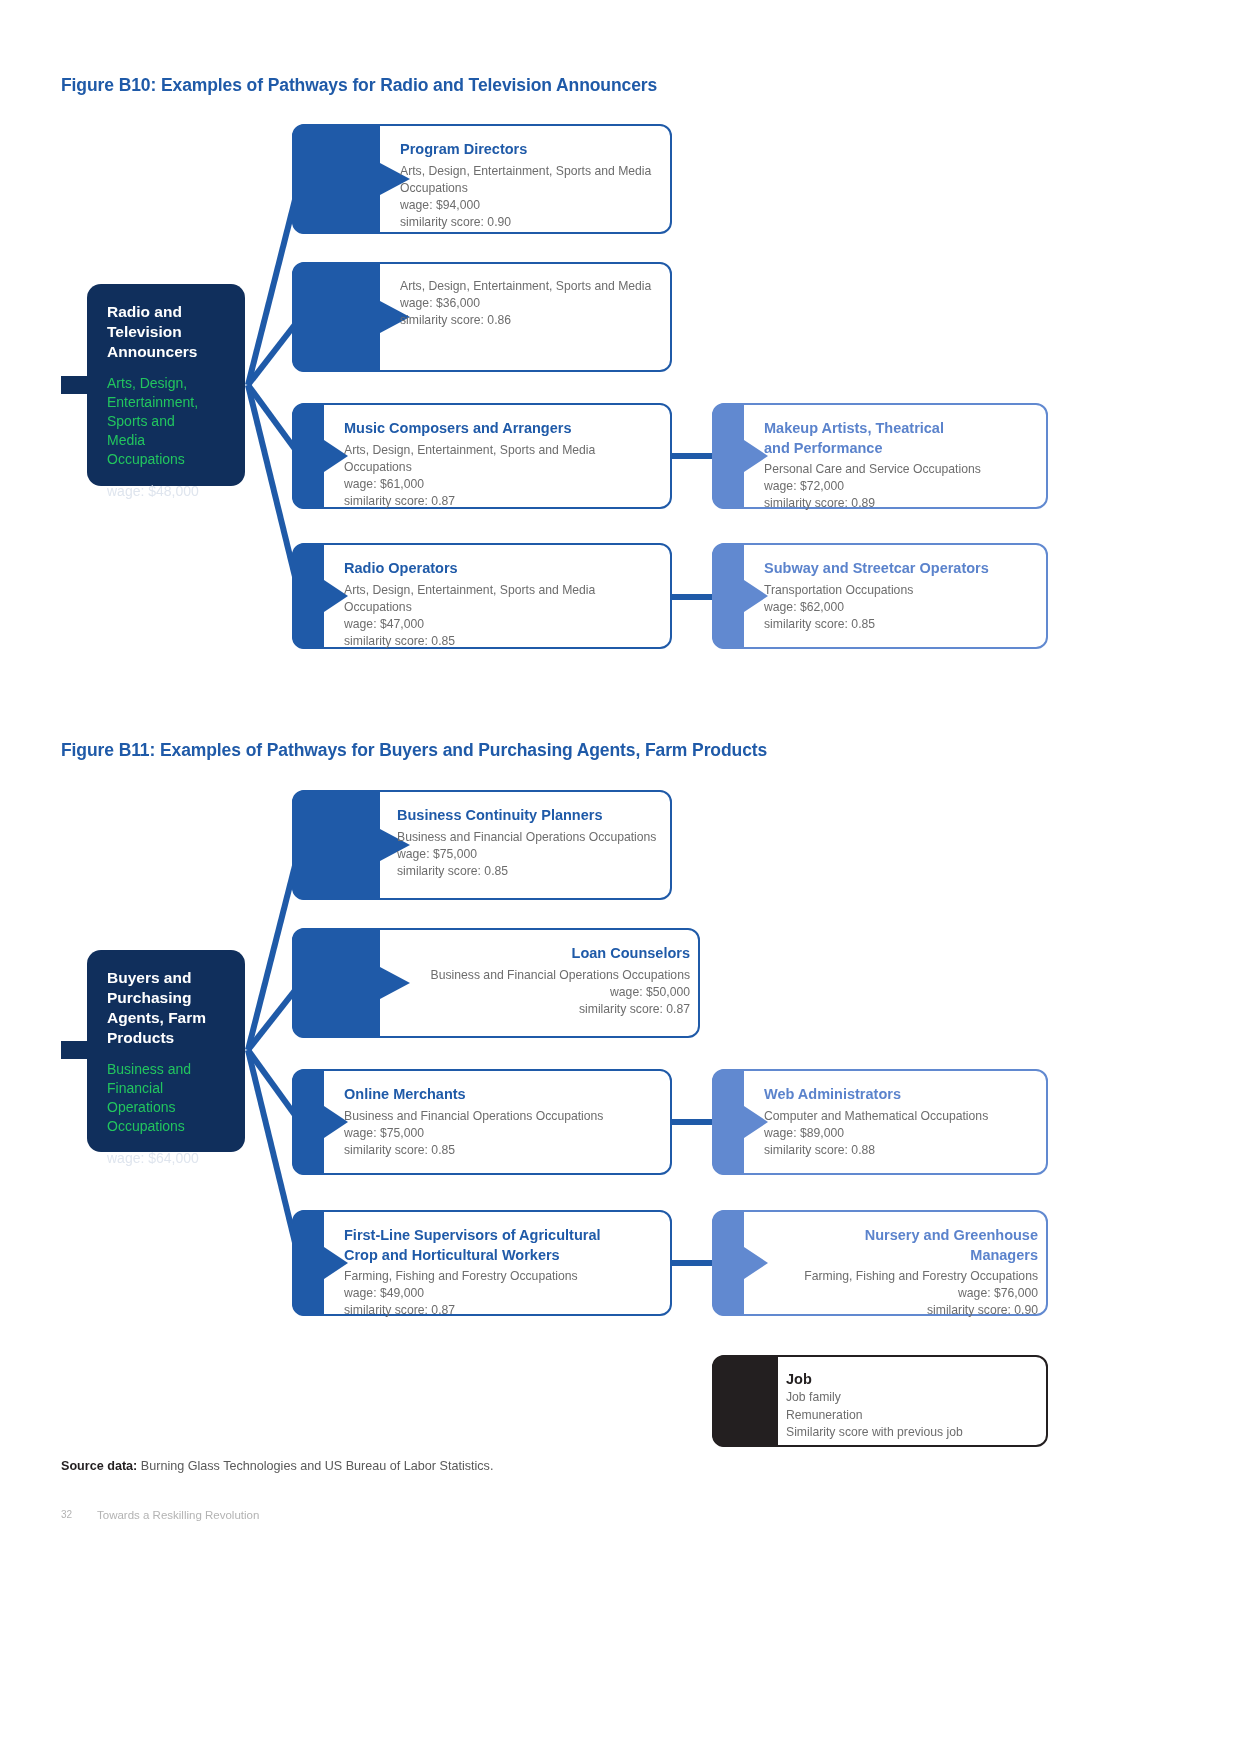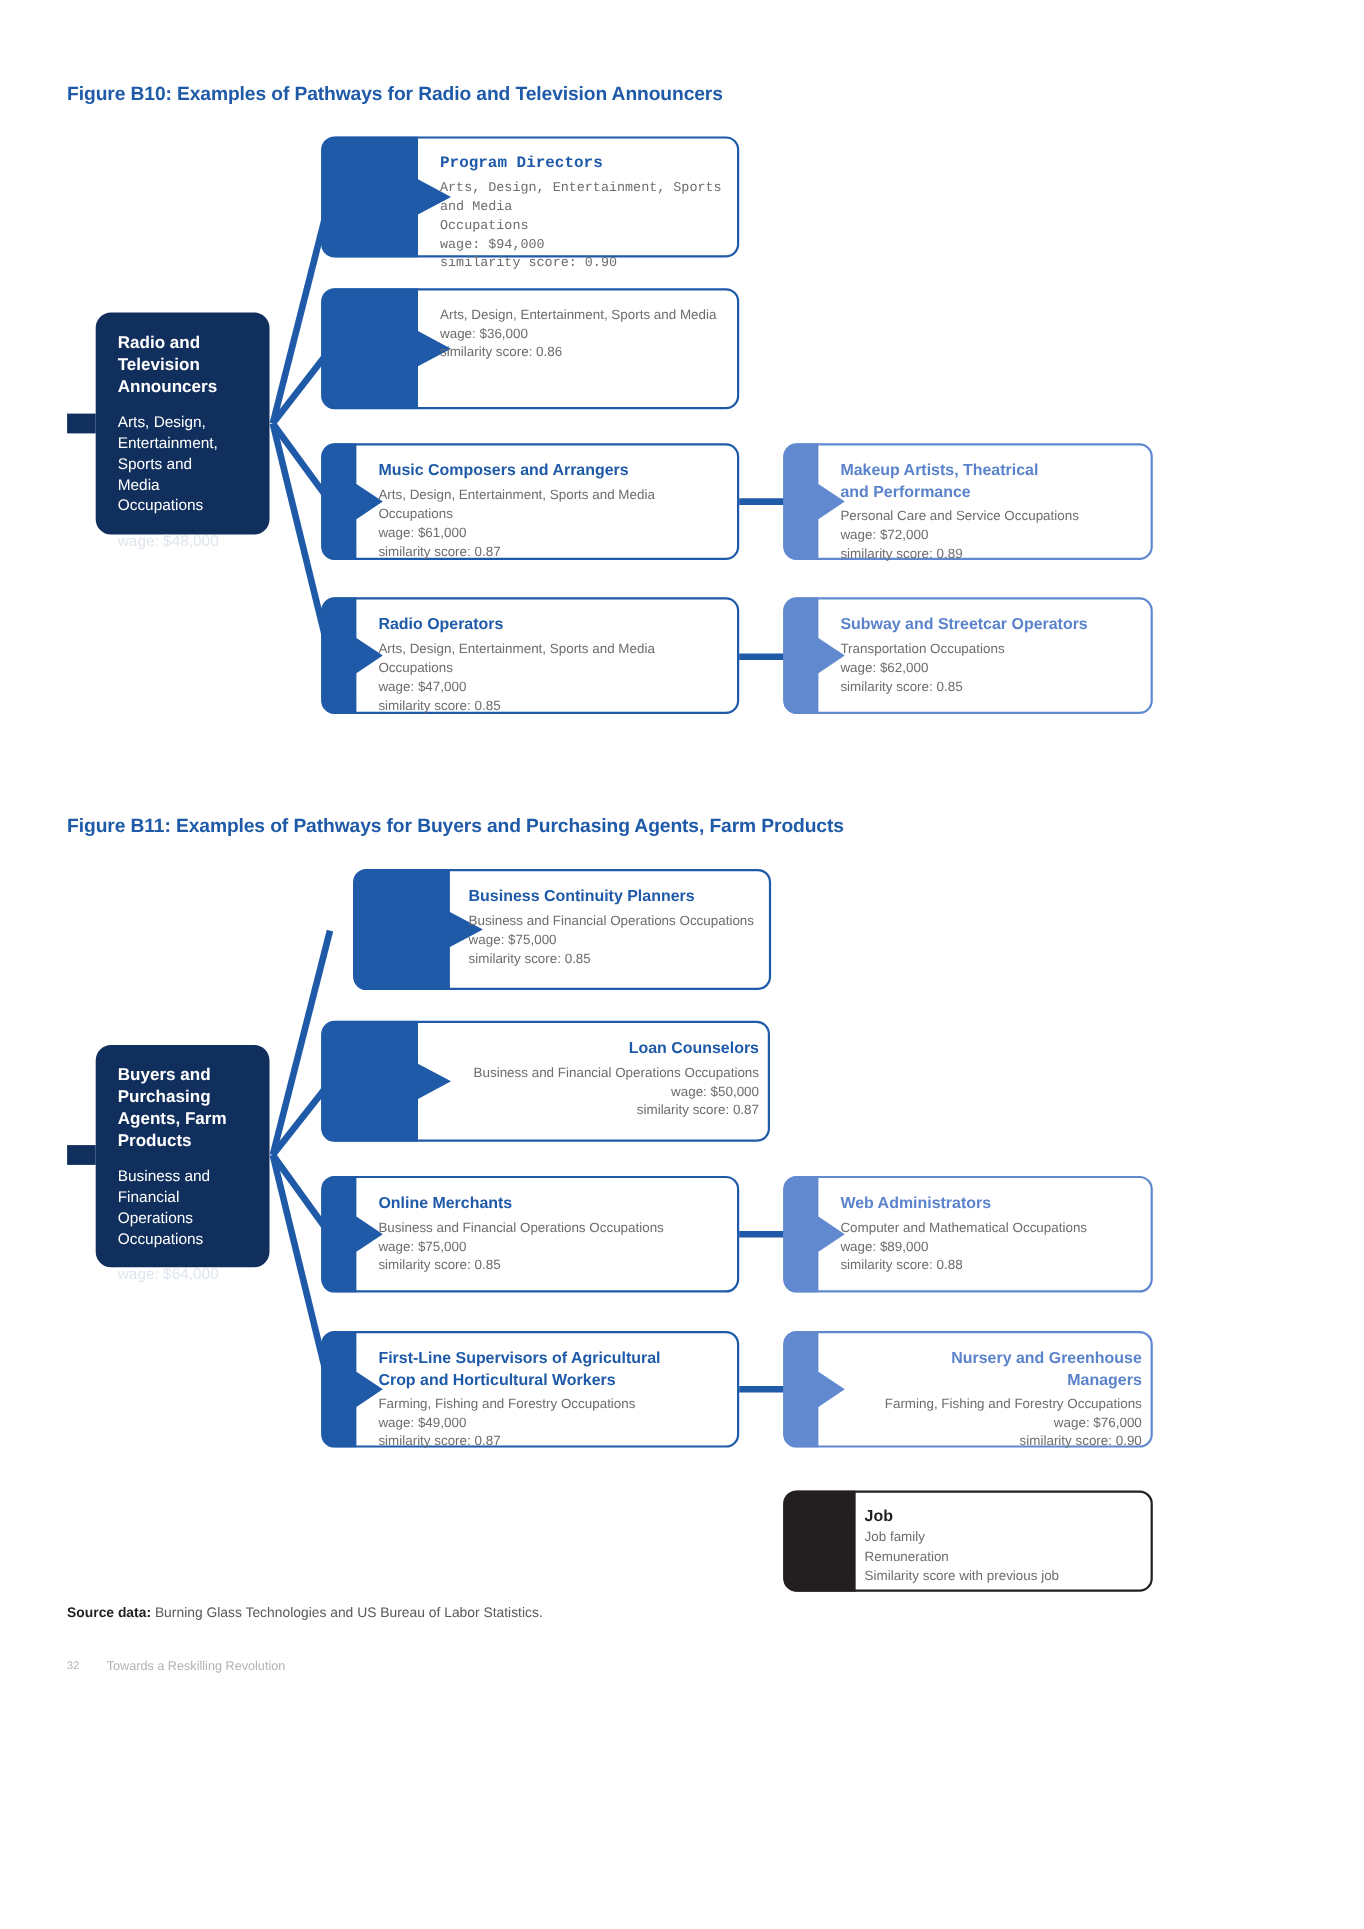--- a/index.html
+++ b/index.html
@@ -24,21 +24,21 @@
   .root-node{
     position:absolute;
     background:#102f5c;border-radius:14px;
     color:#ffffff;box-sizing:border-box;
     padding:18px 36px 16px 20px;
   }
   .root-node .rn-title{
     font-size:15.5px;font-weight:bold;line-height:20px;color:#ffffff;
   }
   .root-node .rn-family{
-    margin-top:12px;font-size:14px;line-height:19px;color:#ffffff;font-weight:normal;
+    margin-top:12px;font-size:14px;line-height:19px;color:#22c55e;font-weight:normal;
   }
   .root-node .rn-wage{
     margin-top:13px;font-size:14px;line-height:19px;color:#dfe5ee;
   }
   
   .root-stub{position:absolute;background:#102f5c;}
 
   
   .card{position:absolute;box-sizing:border-box;}
   .card .card-body{
@@ -121,21 +121,21 @@
     <div class="rn-title" style="white-space: pre-line;">Radio and
 Television
 Announcers</div>
     <div class="rn-family" style="white-space: pre-line;">Arts, Design,
 Entertainment,
 Sports and Media
 Occupations</div>
     <div class="rn-wage">wage: $48,000</div>
   </div>
 
-  <div class="card" style="left:292px;top:124px;width:380px;height:110px;font-family:Liberation Mono, monospace;">
+  <div class="card" style="left:292px;top:124px;width:380px;height:110px;">
     <div class="card-body"></div>
     <div class="tab" style="width:118px;">
       <svg width="118" height="110" viewBox="0 0 118 110">
         <path d="M14,0 H88 V39 L118,55 L88,71 V110 H14 A14,14 0 0,1 0,96 V14 A14,14 0 0,1 14,0 Z" fill="#1f5aa8"></path>
       </svg>
     </div>
     <div class="badge-text" style="left:292px;top:138px;width:88px;">
       <span class="b-num">29</span>
       <span class="b-l1">opportunities</span>
       <span class="b-l2">with pay rise</span>
@@ -251,21 +251,21 @@
     <div class="rn-title" style="white-space: pre-line;">Buyers and
 Purchasing
 Agents, Farm
 Products</div>
     <div class="rn-family" style="white-space: pre-line;">Business and
 Financial Operations
 Occupations</div>
     <div class="rn-wage">wage: $64,000</div>
   </div>
 
-  <div class="card" style="left:292px;top:790px;width:380px;height:110px;margin-left:29px;">
+  <div class="card" style="left:292px;top:790px;width:380px;height:110px;">
     <div class="card-body"></div>
     <div class="tab" style="width:118px;">
       <svg width="118" height="110" viewBox="0 0 118 110">
         <path d="M14,0 H88 V39 L118,55 L88,71 V110 H14 A14,14 0 0,1 0,96 V14 A14,14 0 0,1 14,0 Z" fill="#1f5aa8"></path>
       </svg>
     </div>
     <div class="badge-text" style="left:292px;top:804px;width:88px;">
       <span class="b-num">70</span>
       <span class="b-l1">opportunities</span>
       <span class="b-l2">with pay rise</span>

